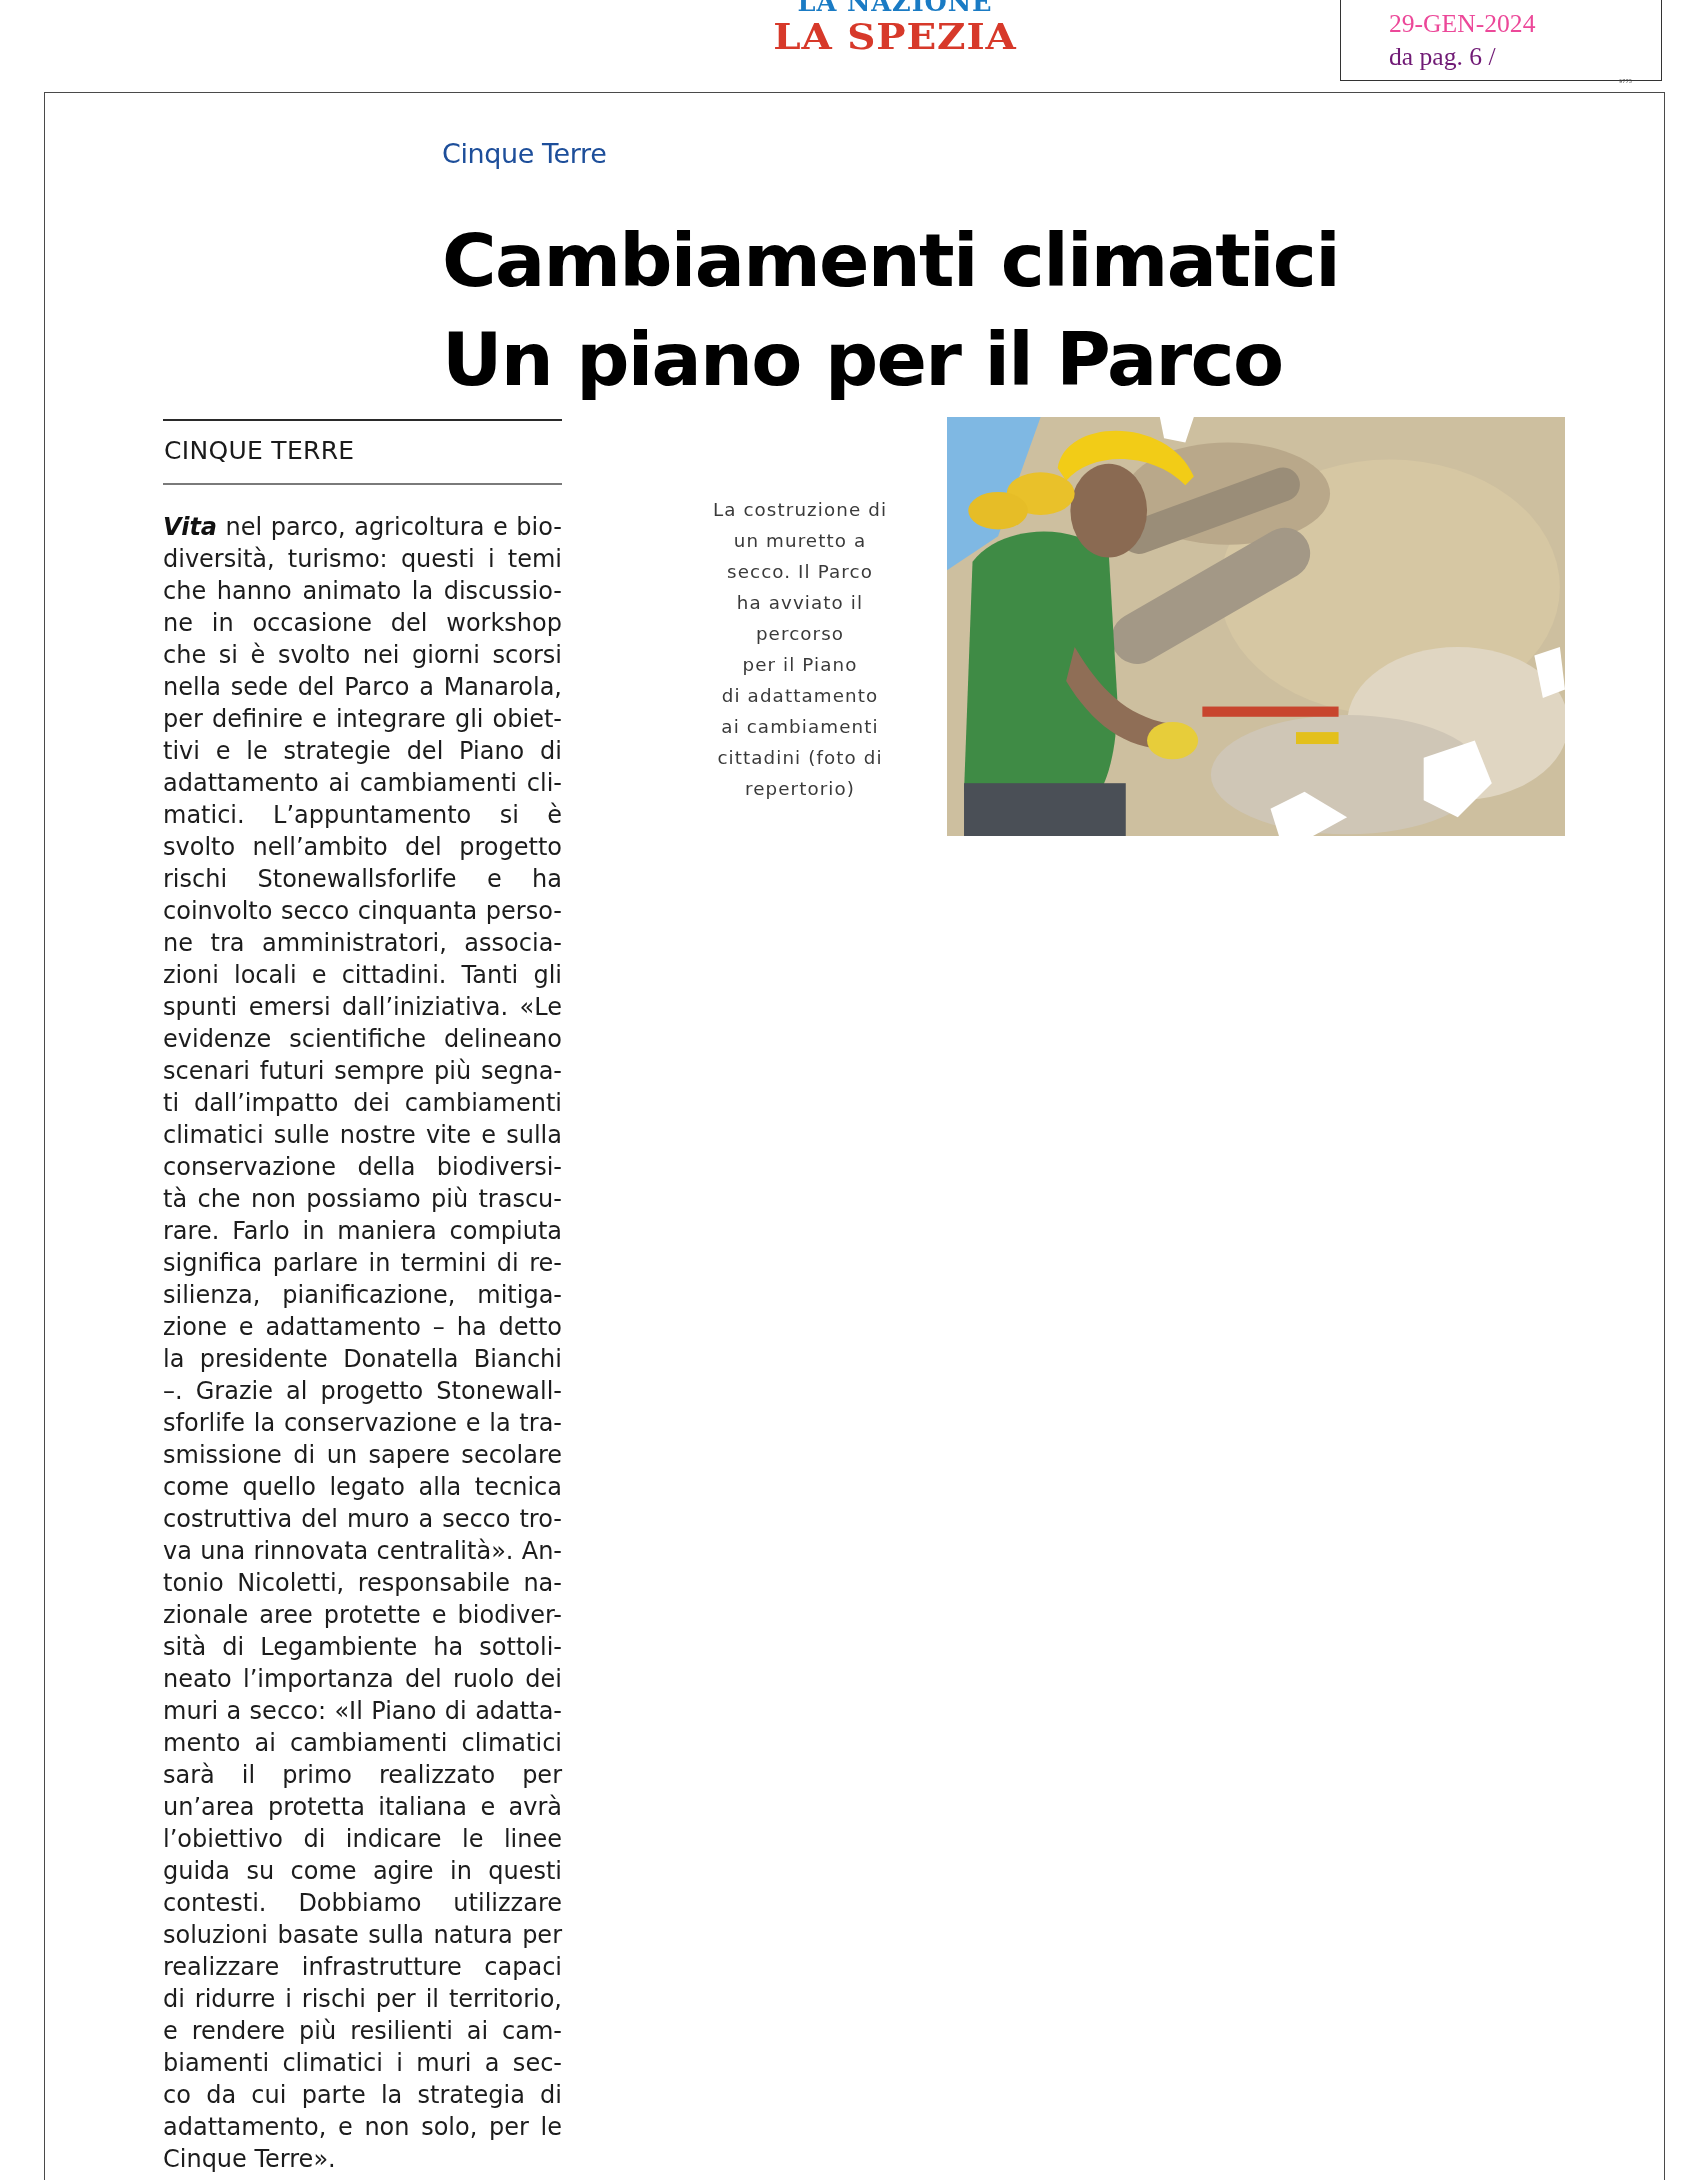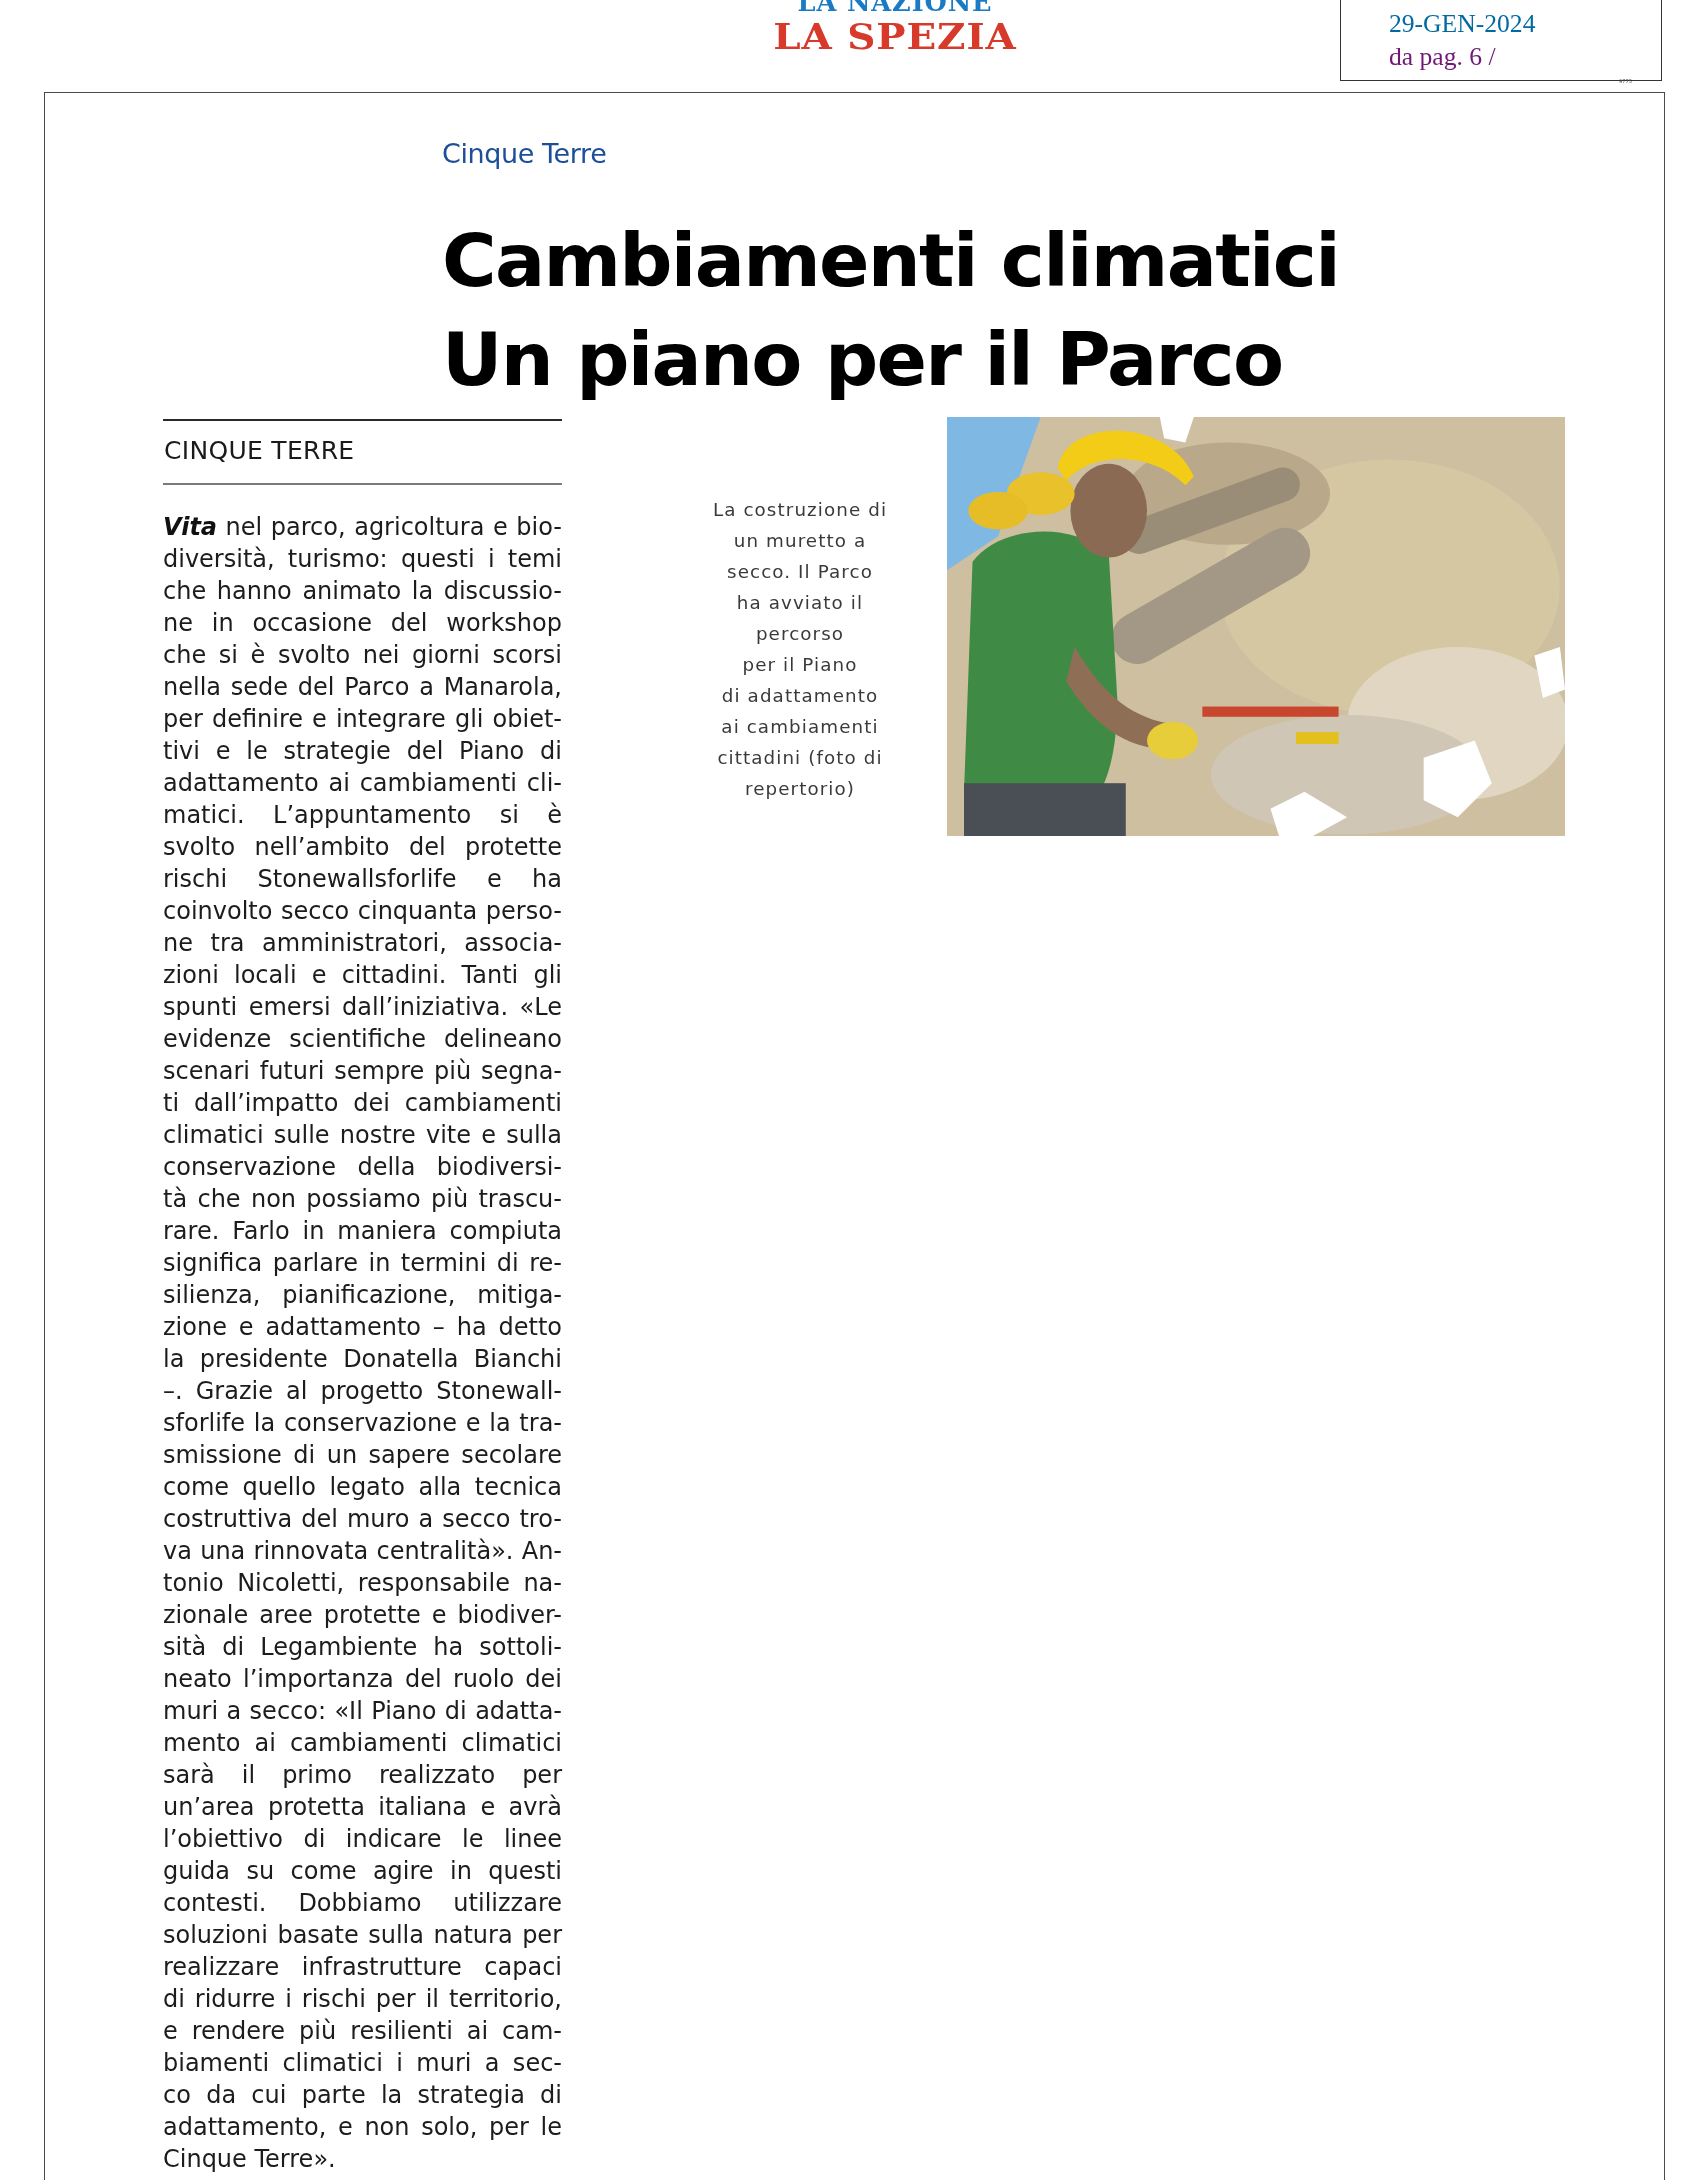--- a/index.html
+++ b/index.html
@@ -3,21 +3,21 @@
 <meta charset="utf-8">
 <style>
   html, body { margin: 0; padding: 0; background: #ffffff; }
   body { width: 1693px; height: 2181px; position: relative; overflow: hidden; font-family: "DejaVu Sans", sans-serif; color: #1a1a1a; }
 
   .masthead { position: absolute; left: 750px; top: -12px; width: 290px; text-align: center; }
   .masthead .line1 { font-family: "DejaVu Serif", serif; font-weight: bold; color: #1a7bc4; font-size: 25.6px; letter-spacing: 0.9px; line-height: 29px; }
   .masthead .line2 { font-family: "DejaVu Serif", serif; font-weight: bold; color: #d7392a; font-size: 39px; letter-spacing: 0.9px; line-height: 39px; transform: scaleY(0.9); }
 
   .datebox { position: absolute; left: 1340px; top: -1.7px; width: 322px; height: 83px; border: 1.7px solid #333; border-top: none; box-sizing: border-box; }
-  .datebox .date { position: absolute; left: 48px; top: 10.2px; font-family: "Liberation Serif", serif; font-size: 25.6px; color: #0369a1; }
+  .datebox .date { position: absolute; left: 48px; top: 10.2px; font-family: "Liberation Serif", serif; font-size: 25.6px; color: #ec4899; }
   .datebox .page { position: absolute; left: 48px; top: 44px; font-family: "Liberation Serif", serif; font-size: 25.6px; color: #701a75; }
   .tinycode { position: absolute; left: 1619px; top: 78px; font-family: "DejaVu Sans", sans-serif; font-size: 5.1px; color: #444; }
 
   .frame { position: absolute; left: 44px; top: 92px; width: 1621px; height: 2104px; border: 1.7px solid #4a4a4a; border-bottom: none; box-sizing: border-box; }
 
   .kicker { position: absolute; left: 442px; top: 138px; font-family: "DejaVu Sans", sans-serif; font-size: 27px; color: #1d4e9a; letter-spacing: -0.4px; }
   .headline { position: absolute; left: 442px; top: 211px; font-family: "DejaVu Sans", sans-serif; font-weight: bold; font-size: 73px; line-height: 99px; color: #000; letter-spacing: -1.7px; transform: scaleX(1.02); transform-origin: left top; }
   .headline div { white-space: nowrap; }
 
   .rule { position: absolute; left: 163px; width: 399px; height: 1.7px; background: #2a2a2a; }
@@ -67,21 +67,21 @@
     <span class="ln"><b>Vita</b><span style="white-space: pre;"> nel parco, agricoltura e bio-</span></span>
     <span class="ln">diversità, turismo: questi i temi</span>
     <span class="ln">che hanno animato la discussio-</span>
     <span class="ln">ne in occasione del workshop</span>
     <span class="ln">che si è svolto nei giorni scorsi</span>
     <span class="ln">nella sede del Parco a Manarola,</span>
     <span class="ln">per definire e integrare gli obiet-</span>
     <span class="ln">tivi e le strategie del Piano di</span>
     <span class="ln">adattamento ai cambiamenti cli-</span>
     <span class="ln">matici. L’appuntamento si è</span>
-    <span class="ln">svolto nell’ambito del protette</span>
+    <span class="ln">svolto nell’ambito del progetto</span>
     <span class="ln">rischi Stonewallsforlife e ha</span>
     <span class="ln">coinvolto secco cinquanta perso-</span>
     <span class="ln">ne tra amministratori, associa-</span>
     <span class="ln">zioni locali e cittadini. Tanti gli</span>
     <span class="ln">spunti emersi dall’iniziativa. «Le</span>
     <span class="ln">evidenze scientifiche delineano</span>
     <span class="ln">scenari futuri sempre più segna-</span>
     <span class="ln">ti dall’impatto dei cambiamenti</span>
     <span class="ln">climatici sulle nostre vite e sulla</span>
     <span class="ln">conservazione della biodiversi-</span>

